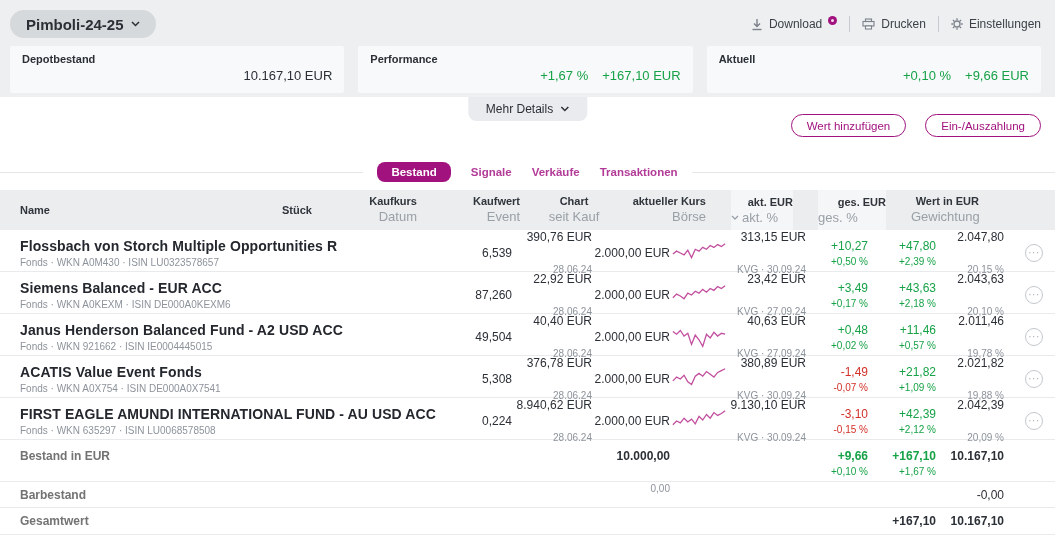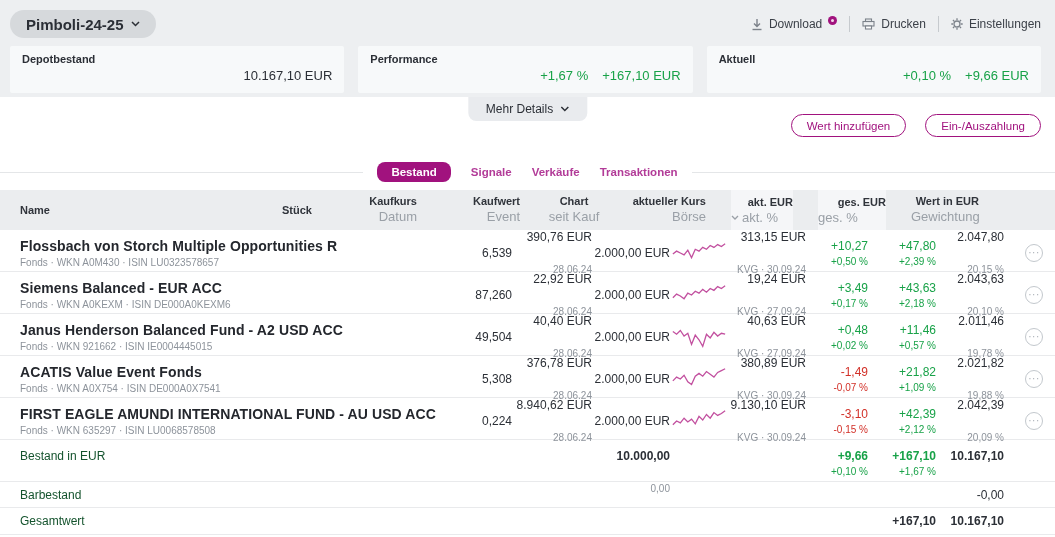--- a/index.html
+++ b/index.html
@@ -61,21 +61,21 @@
   .sub { font-size:10px; color:#8d939b; margin-top:20px; white-space:nowrap; }
   .pos .main, .pos .sub2 { color:#18a248; }
   .neg .main, .neg .sub2 { color:#d23028; }
   .sub2 { font-size:10px; margin-top:3px; white-space:nowrap; }
   .spark { display:block; margin:0 auto; }
   .menu-cell { display:flex; justify-content:flex-end; }
   .menu-btn { width:18px; height:18px; border:1px solid #c3c8cd; border-radius:50%; color:#a7adb4;
     font-size:10px; line-height:15px; text-align:center; letter-spacing:.5px; cursor:pointer; display:inline-block; }
 
   .frow { border-bottom:1px solid #e9eaec; align-items:start; }
-  .frow .flabel { font-size:12px; font-weight:400; color:#14532d; }
+  .frow .flabel { font-size:12px; font-weight:700; color:#737373; }
   .frow-tall { height:42px; padding-top:9px; }
   .frow-short { height:26px; display:grid; align-items:center; padding-top:0; }
   .frow-short2 { height:27px; }
   .bold { font-weight:700; }
   .c4 { grid-column:4; } .c7 { grid-column:7; } .c8 { grid-column:8; } .c9 { grid-column:9; }
 
   .chev { display:inline-flex; }
 </style>
 </head>
 <body>
@@ -259,21 +259,21 @@
         <div class="main">22,92 EUR</div>
         <div class="sub">28.06.24</div>
       </div>
     <div class="r main">2.000,00 EUR</div>
     <div class="c">
         <svg class="spark" width="56" height="26" viewBox="0 0 60 26">
           <polyline fill="none" stroke="#c2509f" stroke-width="1.4" points="2.0,16 6.0,12 10.0,14 14.0,17 18.0,11 22.0,13 26.0,9 30.0,11 34.0,7 38.0,10 42.0,6 46.0,8 50.0,4 54.0,6 58.0,3"></polyline>
         </svg>
       </div>
     <div class="r">
-        <div class="main">19,24 EUR</div>
+        <div class="main">23,42 EUR</div>
         <div class="sub">KVG · 27.09.24</div>
       </div>
     <div class="r pos">
         <div class="main">+3,49</div>
         <div class="sub2">+0,17 %</div>
       </div>
     <div class="r pos">
         <div class="main">+43,63</div>
         <div class="sub2">+2,18 %</div>
       </div>

